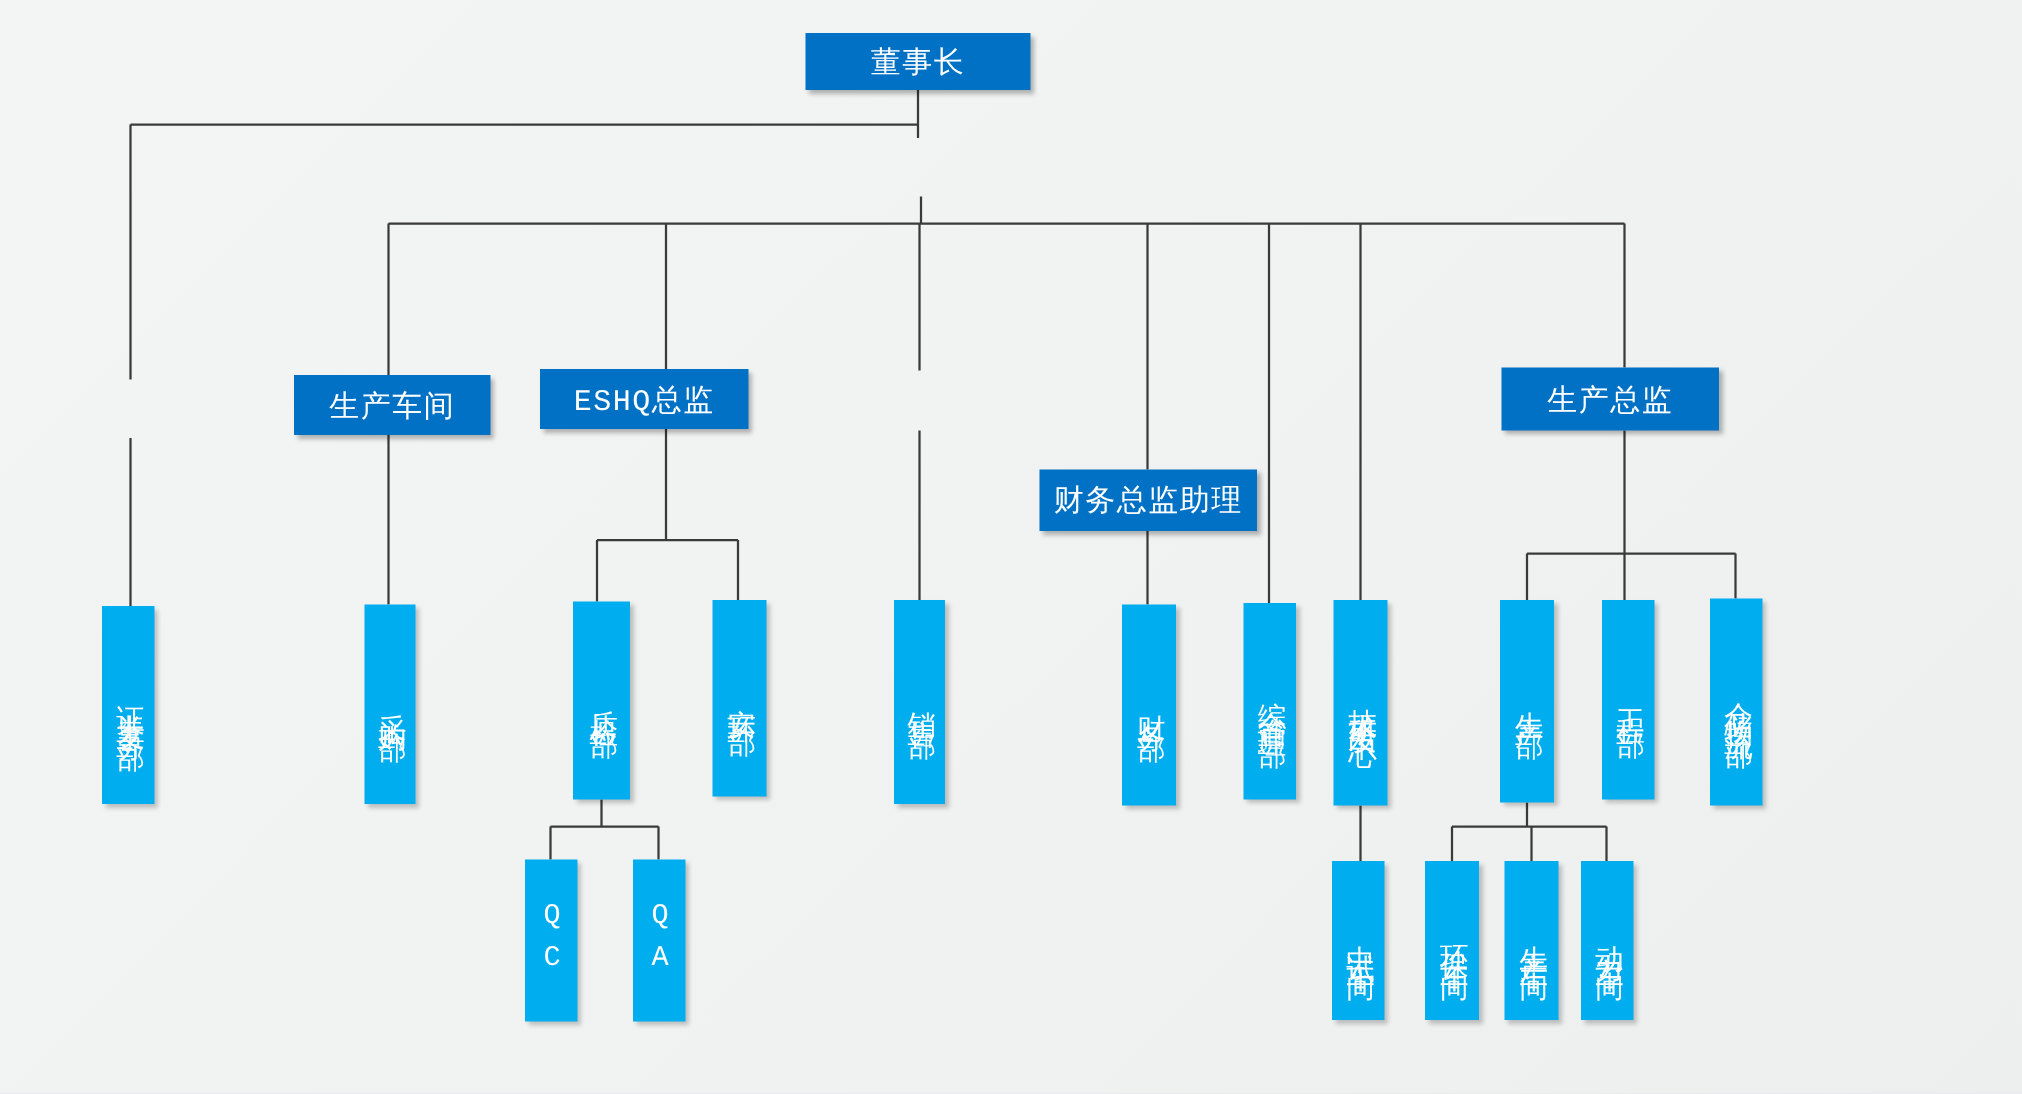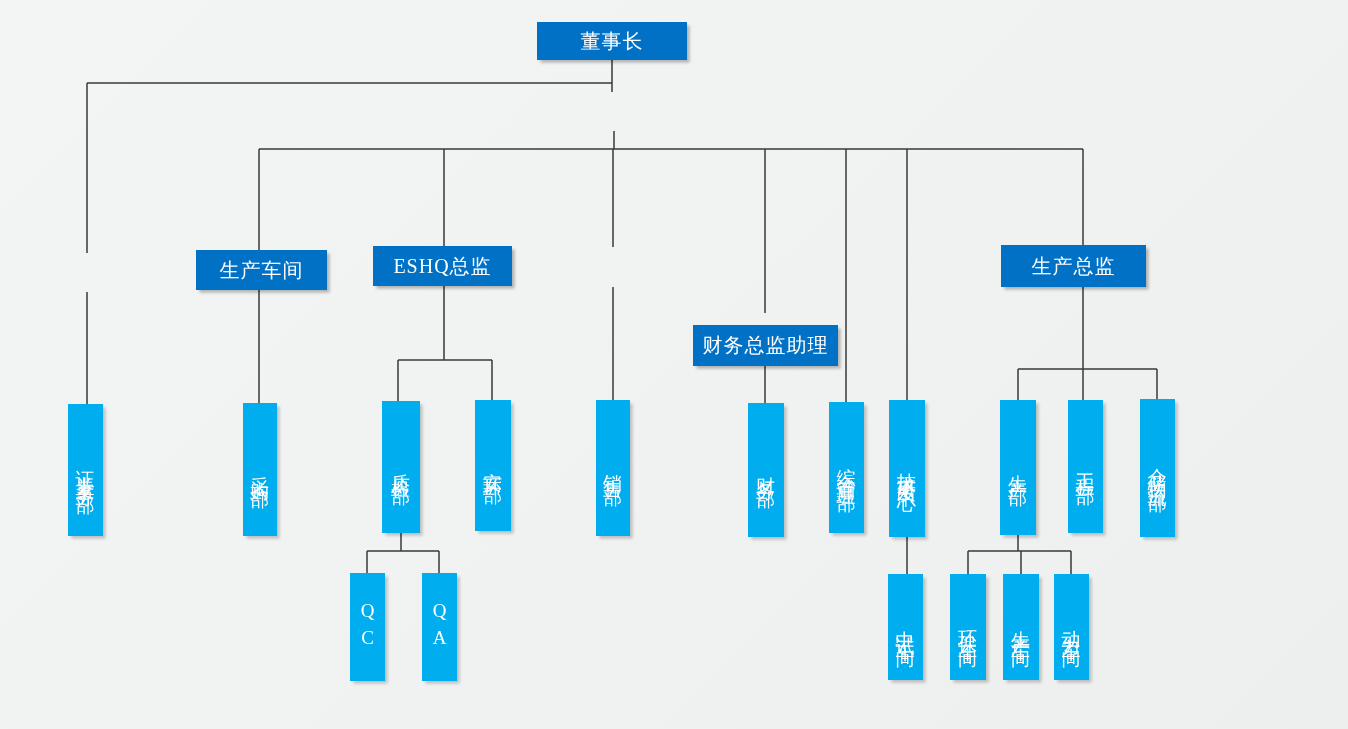--- a/index.html
+++ b/index.html
@@ -1,20 +1,20 @@
 <!DOCTYPE html>
 <html><head>
 <meta charset="utf-8">
 <style>
   html,body{margin:0;padding:0;background:#e8e9ea;}
   .canvas{
     position:relative;
     width:1348px;height:729px;
     background:linear-gradient(135deg,#f3f4f4 0%,#f0f1f1 60%,#edeeee 100%);
-    font-family:Liberation Serif, serif;
+    font-family:Liberation Mono, monospace;
     overflow:hidden;
   }
   .connectors{position:absolute;left:0;top:0;z-index:1;}
   .node{
     position:absolute;
     display:flex;align-items:center;justify-content:center;
     color:#fff;z-index:2;
   }
   .hnode{
     background:#0071c5;
@@ -75,24 +75,24 @@
          M1021 551 V574
          M1071 551 V574"></path>
   </svg>
 
   <div class="node hnode" style="left:537px;top:22px;width:150px;height:38px">董事长</div>
 
 
 
   <div class="node hnode" style="left:196px;top:250px;width:131px;height:40px">生产车间</div>
 
-  <div class="node hnode" style="left:373px;top:246px;width:139px;height:40px">ESHQ总监</div>
+  <div class="node hnode" style="left:360px;top:246px;width:139px;height:40px">ESHQ总监</div>
 
 
-  <div class="node hnode" style="left:693px;top:325px;width:145px;height:41px">财务总监助理</div>
+  <div class="node hnode" style="left:693px;top:313px;width:145px;height:41px">财务总监助理</div>
 
   <div class="node hnode" style="left:1001px;top:245px;width:145px;height:42px">生产总监</div>
 
   <div class="node vnode" style="left:68px;top:404px;width:35px;height:132px">
     <span class="vtext">证券事务部</span>
   </div>
 
   <div class="node vnode" style="left:243px;top:403px;width:34px;height:133px">
     <span class="vtext">采购部</span>
   </div>

